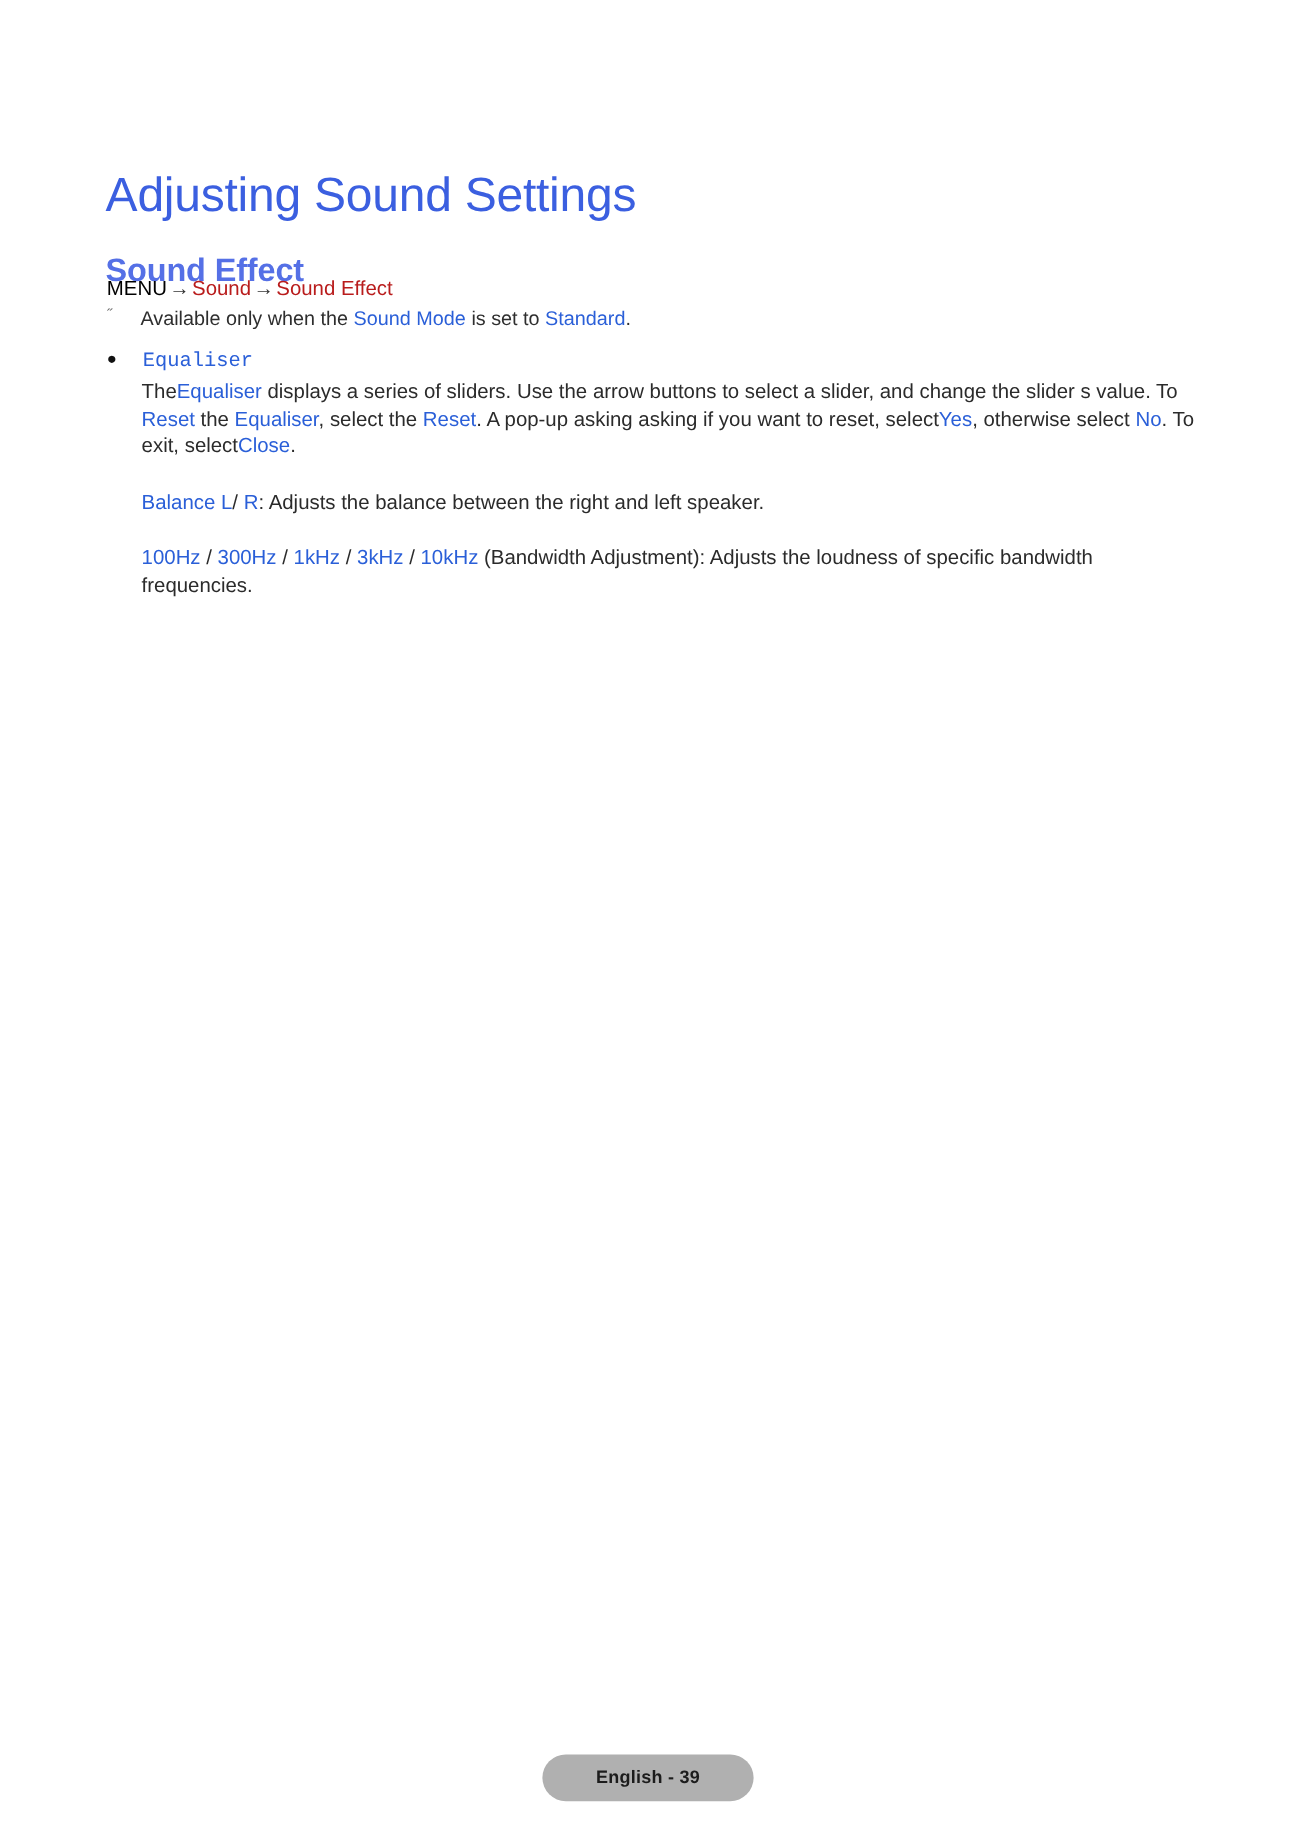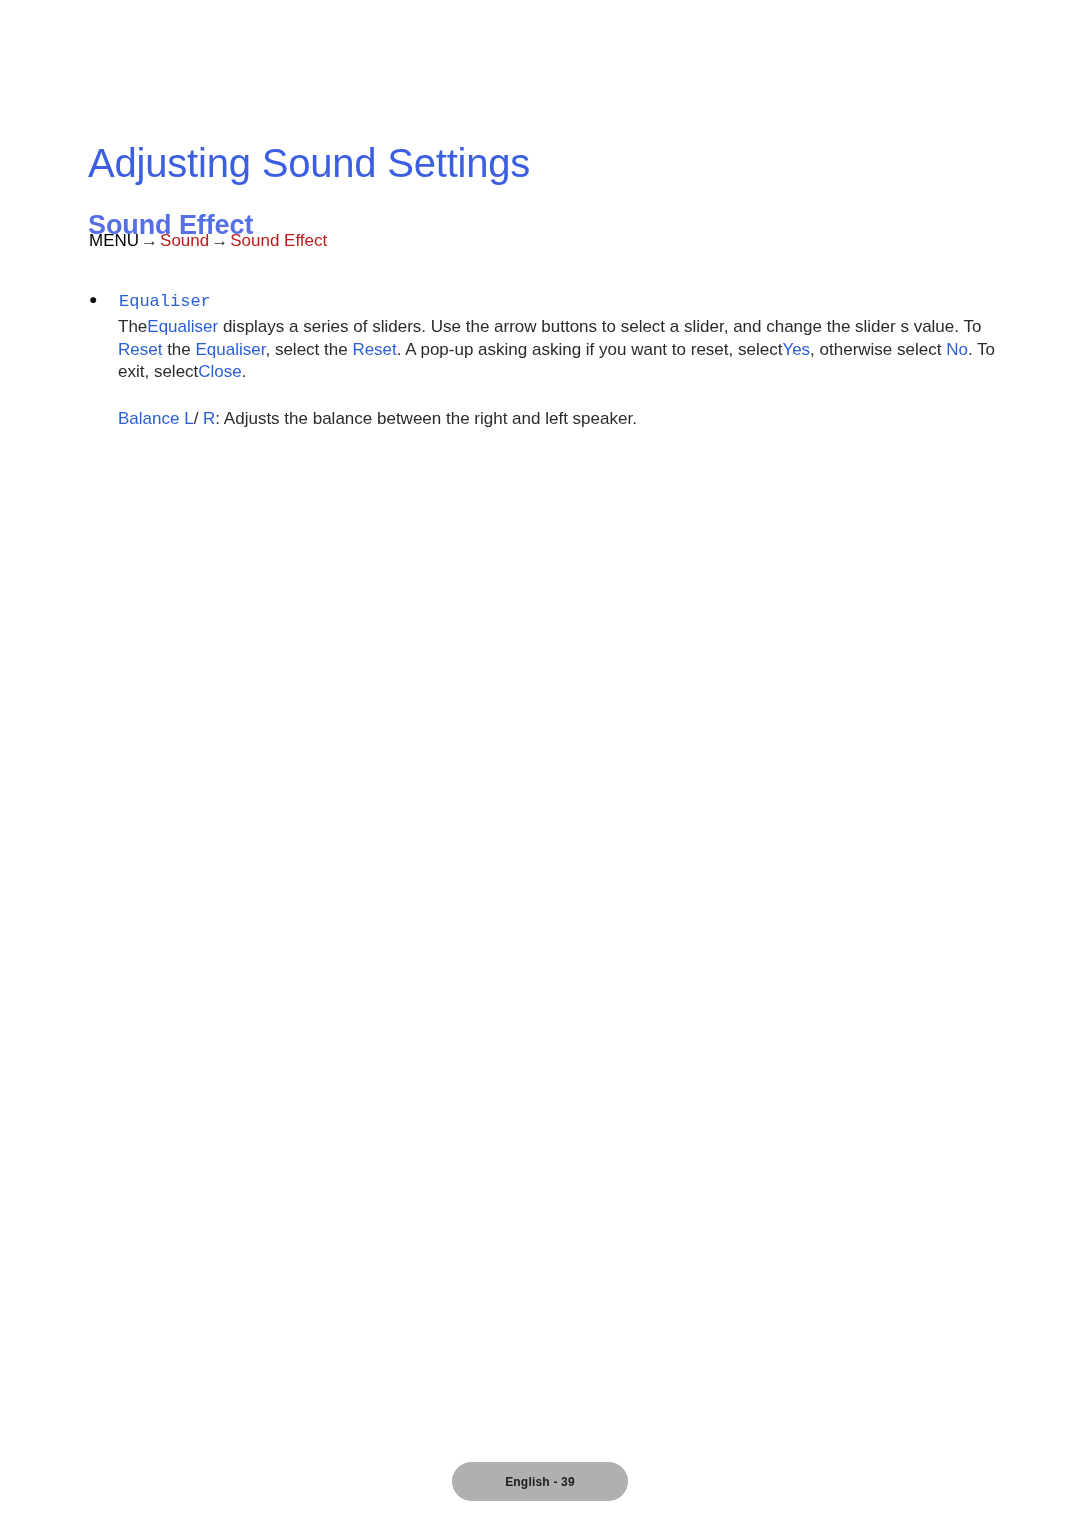--- a/index.html
+++ b/index.html
@@ -121,51 +121,55 @@
     top: 1462px;
     width: 176px;
     height: 39px;
     border-radius: 19.5px;
     background: #b0b0b0;
     display: flex;
     align-items: center;
     justify-content: center;
   }
   .footer-badge span {
-    font-size: 12px;
+    font-size: 15px;
     font-weight: bold;
     color: #1c1c1c;
     letter-spacing: 0.2px;
   }
 </style>
 </head>
 <body>
 
 <div class="page">
 
   <h1 class="page-title">Adjusting Sound Settings</h1>
 
   <h2 class="section-title">Sound Effect</h2>
 
   <div class="menu-path">
     <span class="m-menu">MENU</span><span class="m-arrow">→</span><span class="m-link">Sound</span><span class="m-arrow">→</span><span class="m-link">Sound Effect</span>
   </div>
 
+  <div class="note-row">
+    <span class="note-mark">˝</span><span class="note-text"><span>Available only when the </span><span class="lnk">Sound Mode</span><span> is set to </span><span class="lnk">Standard</span><span>.</span></span>
+  </div>
 
   <div class="bullet-row">
     <span class="bullet-dot">●</span><span class="bullet-label">Equaliser</span>
   </div>
 
   <div class="body-block">
 
     <p class="para"><span>The</span><span class="lnk">Equaliser</span><span> displays a series of sliders. Use the arrow buttons to select a slider, and change the slider s value.</span>
       <span>To </span><span class="lnk">Reset</span><span> the </span><span class="lnk">Equaliser</span><span>, select the </span><span class="lnk">Reset</span><span>. A pop-up asking asking if you want to reset, select</span><span class="lnk">Yes</span><span>, otherwise select </span><span class="lnk">No</span><span>. To exit, select</span><span class="lnk">Close</span><span>.</span></p>
 
     <p class="para gap"><span class="lnk">Balance L</span><span>/ </span><span class="lnk">R</span><span>: Adjusts the balance between the right and left speaker.</span></p>
 
+    <p class="para gap"><span class="lnk">100Hz</span><span> / </span><span class="lnk">300Hz</span><span> / </span><span class="lnk">1kHz</span><span> / </span><span class="lnk">3kHz</span><span> / </span><span class="lnk">10kHz</span><span> (Bandwidth Adjustment): Adjusts the loudness of specific bandwidth frequencies.</span></p>
 
 
   </div>
 
   <div class="footer-badge">
     <span>English - 39</span>
   </div>
 
 </div>
 

